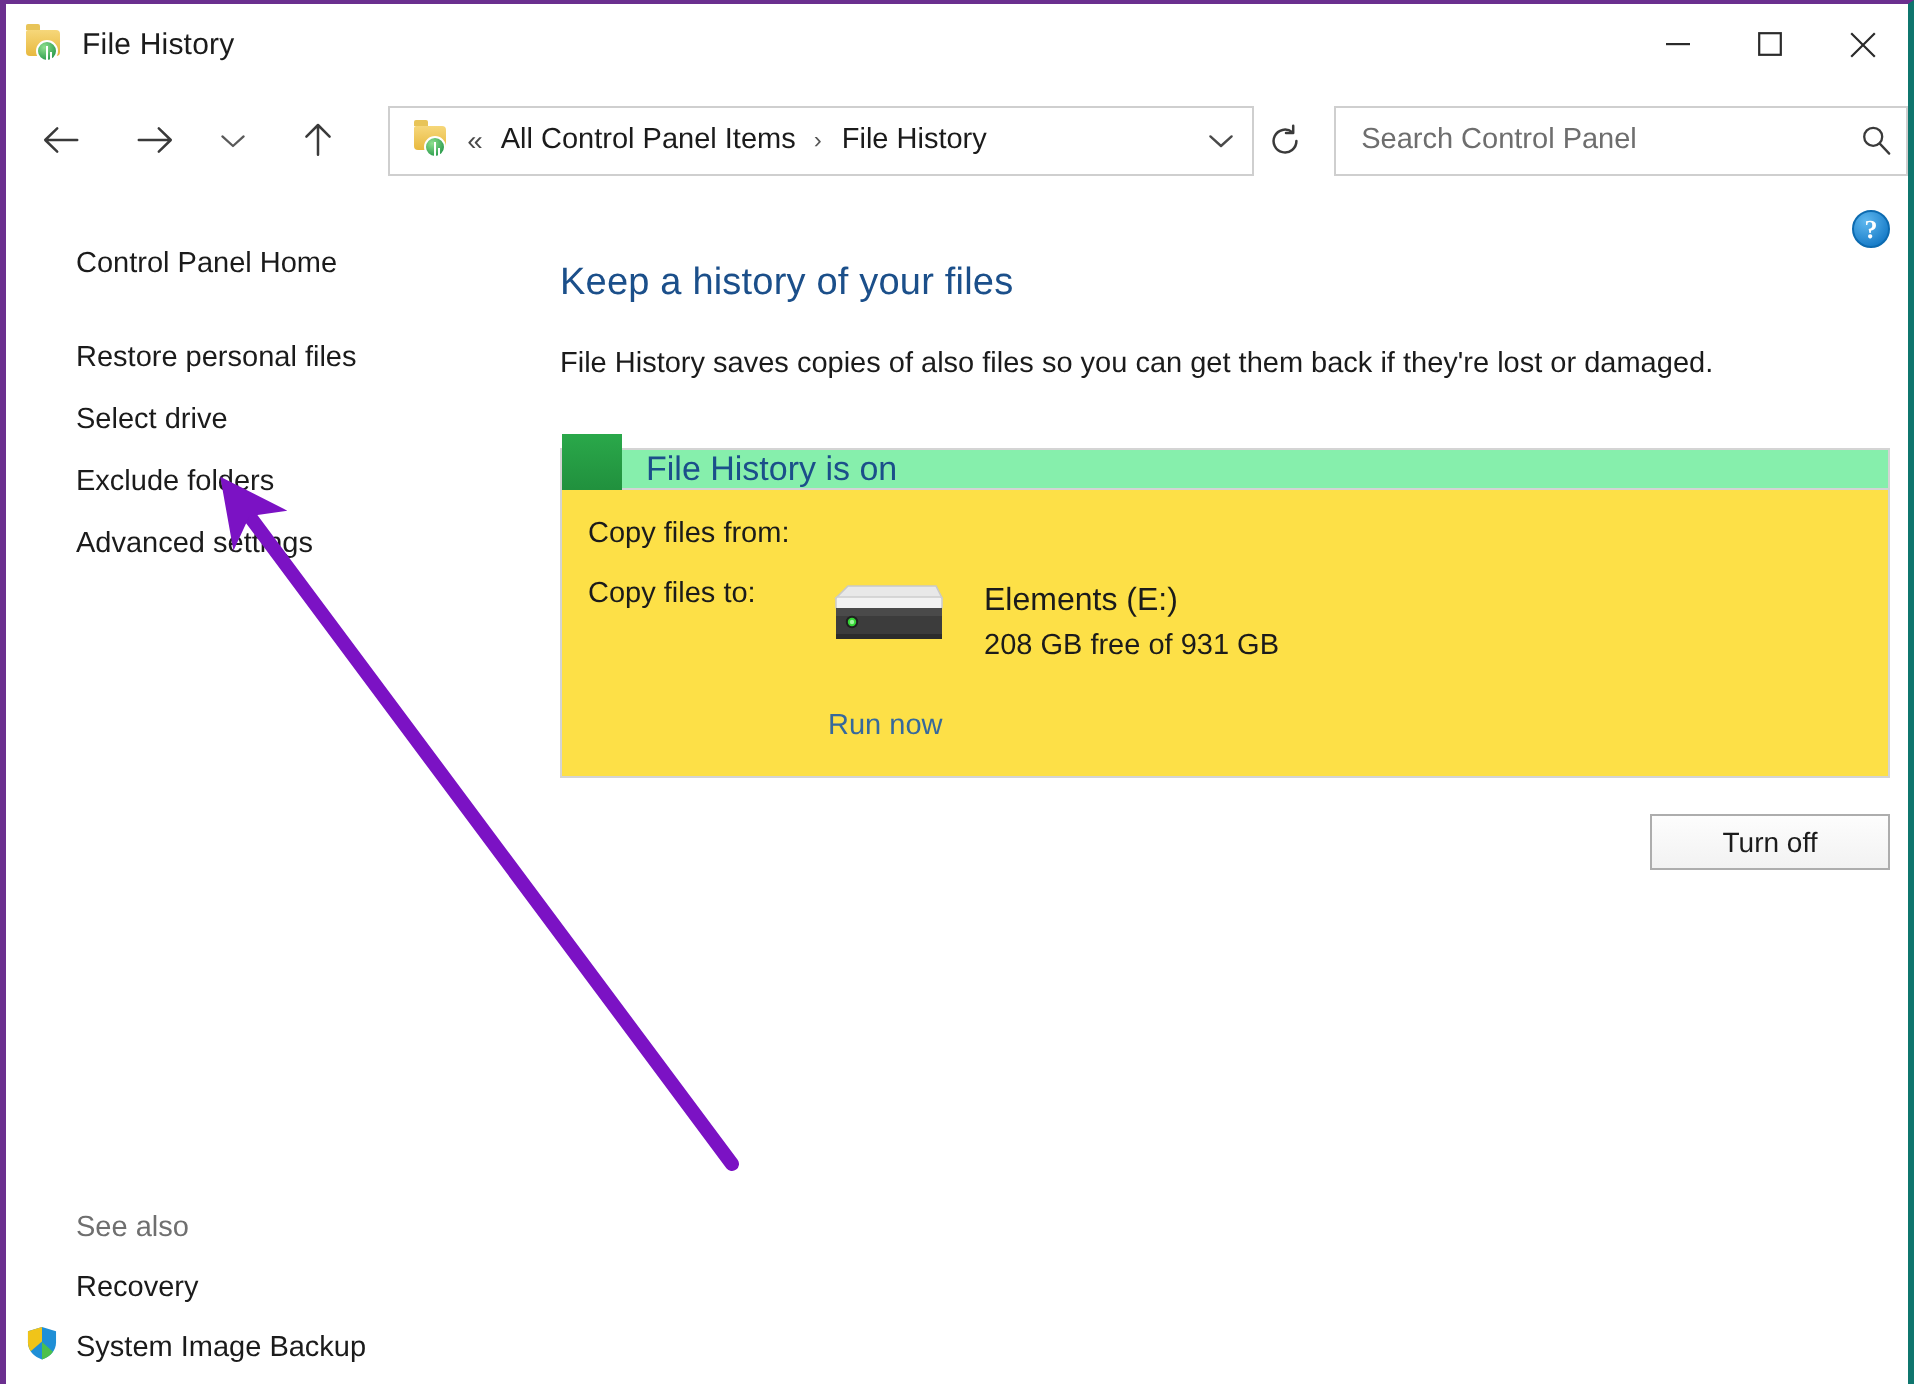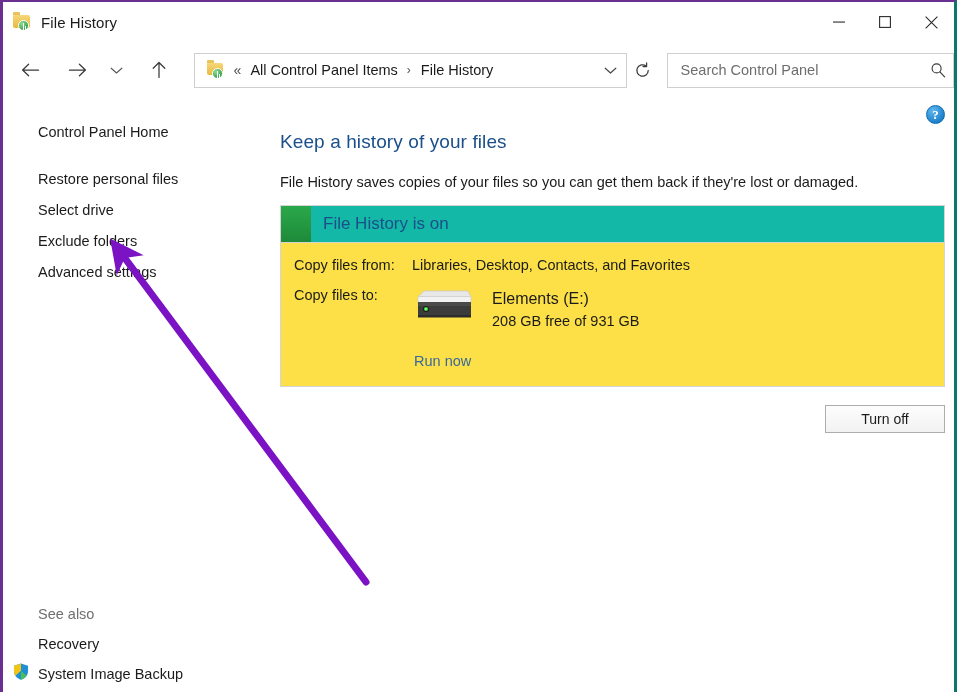--- a/index.html
+++ b/index.html
@@ -267,24 +267,24 @@
     font-weight: normal;
     letter-spacing: 0.1px;
   }
   #page-desc {
     font-size: 14.5px;
     color: #1b1b1b;
     margin: 21px 0 0 0;
   }
 
   #status-box {
-    margin-top: 15px;
-    height: 38px;
+    margin-top: 34px;
+    height: 21px;
     border: 1px solid #d4d4d4;
-    background: #14b8a6;
+    background: #86efac;
     display: flex;
     align-items: center;
     box-sizing: border-box;
   }
   #status-bar-accent {
     width: 30px;
     height: 36px;
     background: linear-gradient(#2aa84a, #1e8a3a);
     flex: none;
   }
@@ -478,30 +478,29 @@
   <svg id="see-also-shield" viewBox="0 0 20 21">
     <path d="M10 0.8 L18.6 3.4 V10.2 C18.6 15.4 14.6 19.2 10 20.4 C5.4 19.2 1.4 15.4 1.4 10.2 V3.4 Z" fill="#ffffff"></path>
     <path d="M10 1.6 L10 19.6 C5.8 18.4 2.2 14.9 2.2 10.1 V4.0 Z" fill="#1f8fd6"></path>
     <path d="M10 1.6 L17.8 4.0 V10.1 C17.8 14.9 14.2 18.4 10 19.6 Z" fill="#1f8fd6"></path>
     <path d="M10 1.6 L2.2 4.0 V10.1 C2.2 12.0 2.8 13.7 3.7 15.1 L10 9.6 Z" fill="#f0c419"></path>
     <path d="M10 19.6 C12.4 18.9 14.6 17.4 16.1 15.3 L10 9.9 Z" fill="#4cc04c"></path>
   </svg>
 
   <div id="content">
     <h1 id="page-title">Keep a history of your files</h1>
-    <p id="page-desc">File History saves copies of your files so you can get them back if they're lost or damaged.</p>
+    <p id="page-desc">File History saves copies of also files so you can get them back if they're lost or damaged.</p>
 
     <div id="status-box">
       <div id="status-bar-accent"></div>
       <span id="status-text">File History is on</span>
     </div>
 
     <div id="detail-box">
       <span class="detail-label" style="top:14px;">Copy files from:</span>
-      <span id="copy-from-value">Libraries, Desktop, Contacts, and Favorites</span>
 
       <span class="detail-label" style="top:44px;">Copy files to:</span>
 
       <svg id="drive-icon" viewBox="0 0 58 36">
         <path d="M3 9 L9 3 H53 L56 9 Z" fill="#e8e8e8" stroke="#c9c9c9" stroke-width="0.8"></path>
         <rect x="3" y="8.5" width="53" height="6" rx="1" fill="#f2f2f2" stroke="#cdcdcd" stroke-width="0.8"></rect>
         <rect x="3" y="14" width="53" height="15" rx="1.5" fill="#3c3c3c"></rect>
         <rect x="3" y="14" width="53" height="4" fill="#4a4a4a"></rect>
         <rect x="3" y="27" width="53" height="2.5" fill="#2c2c2c"></rect>
         <circle cx="11" cy="21" r="3.1" fill="#1f1f1f"></circle>

